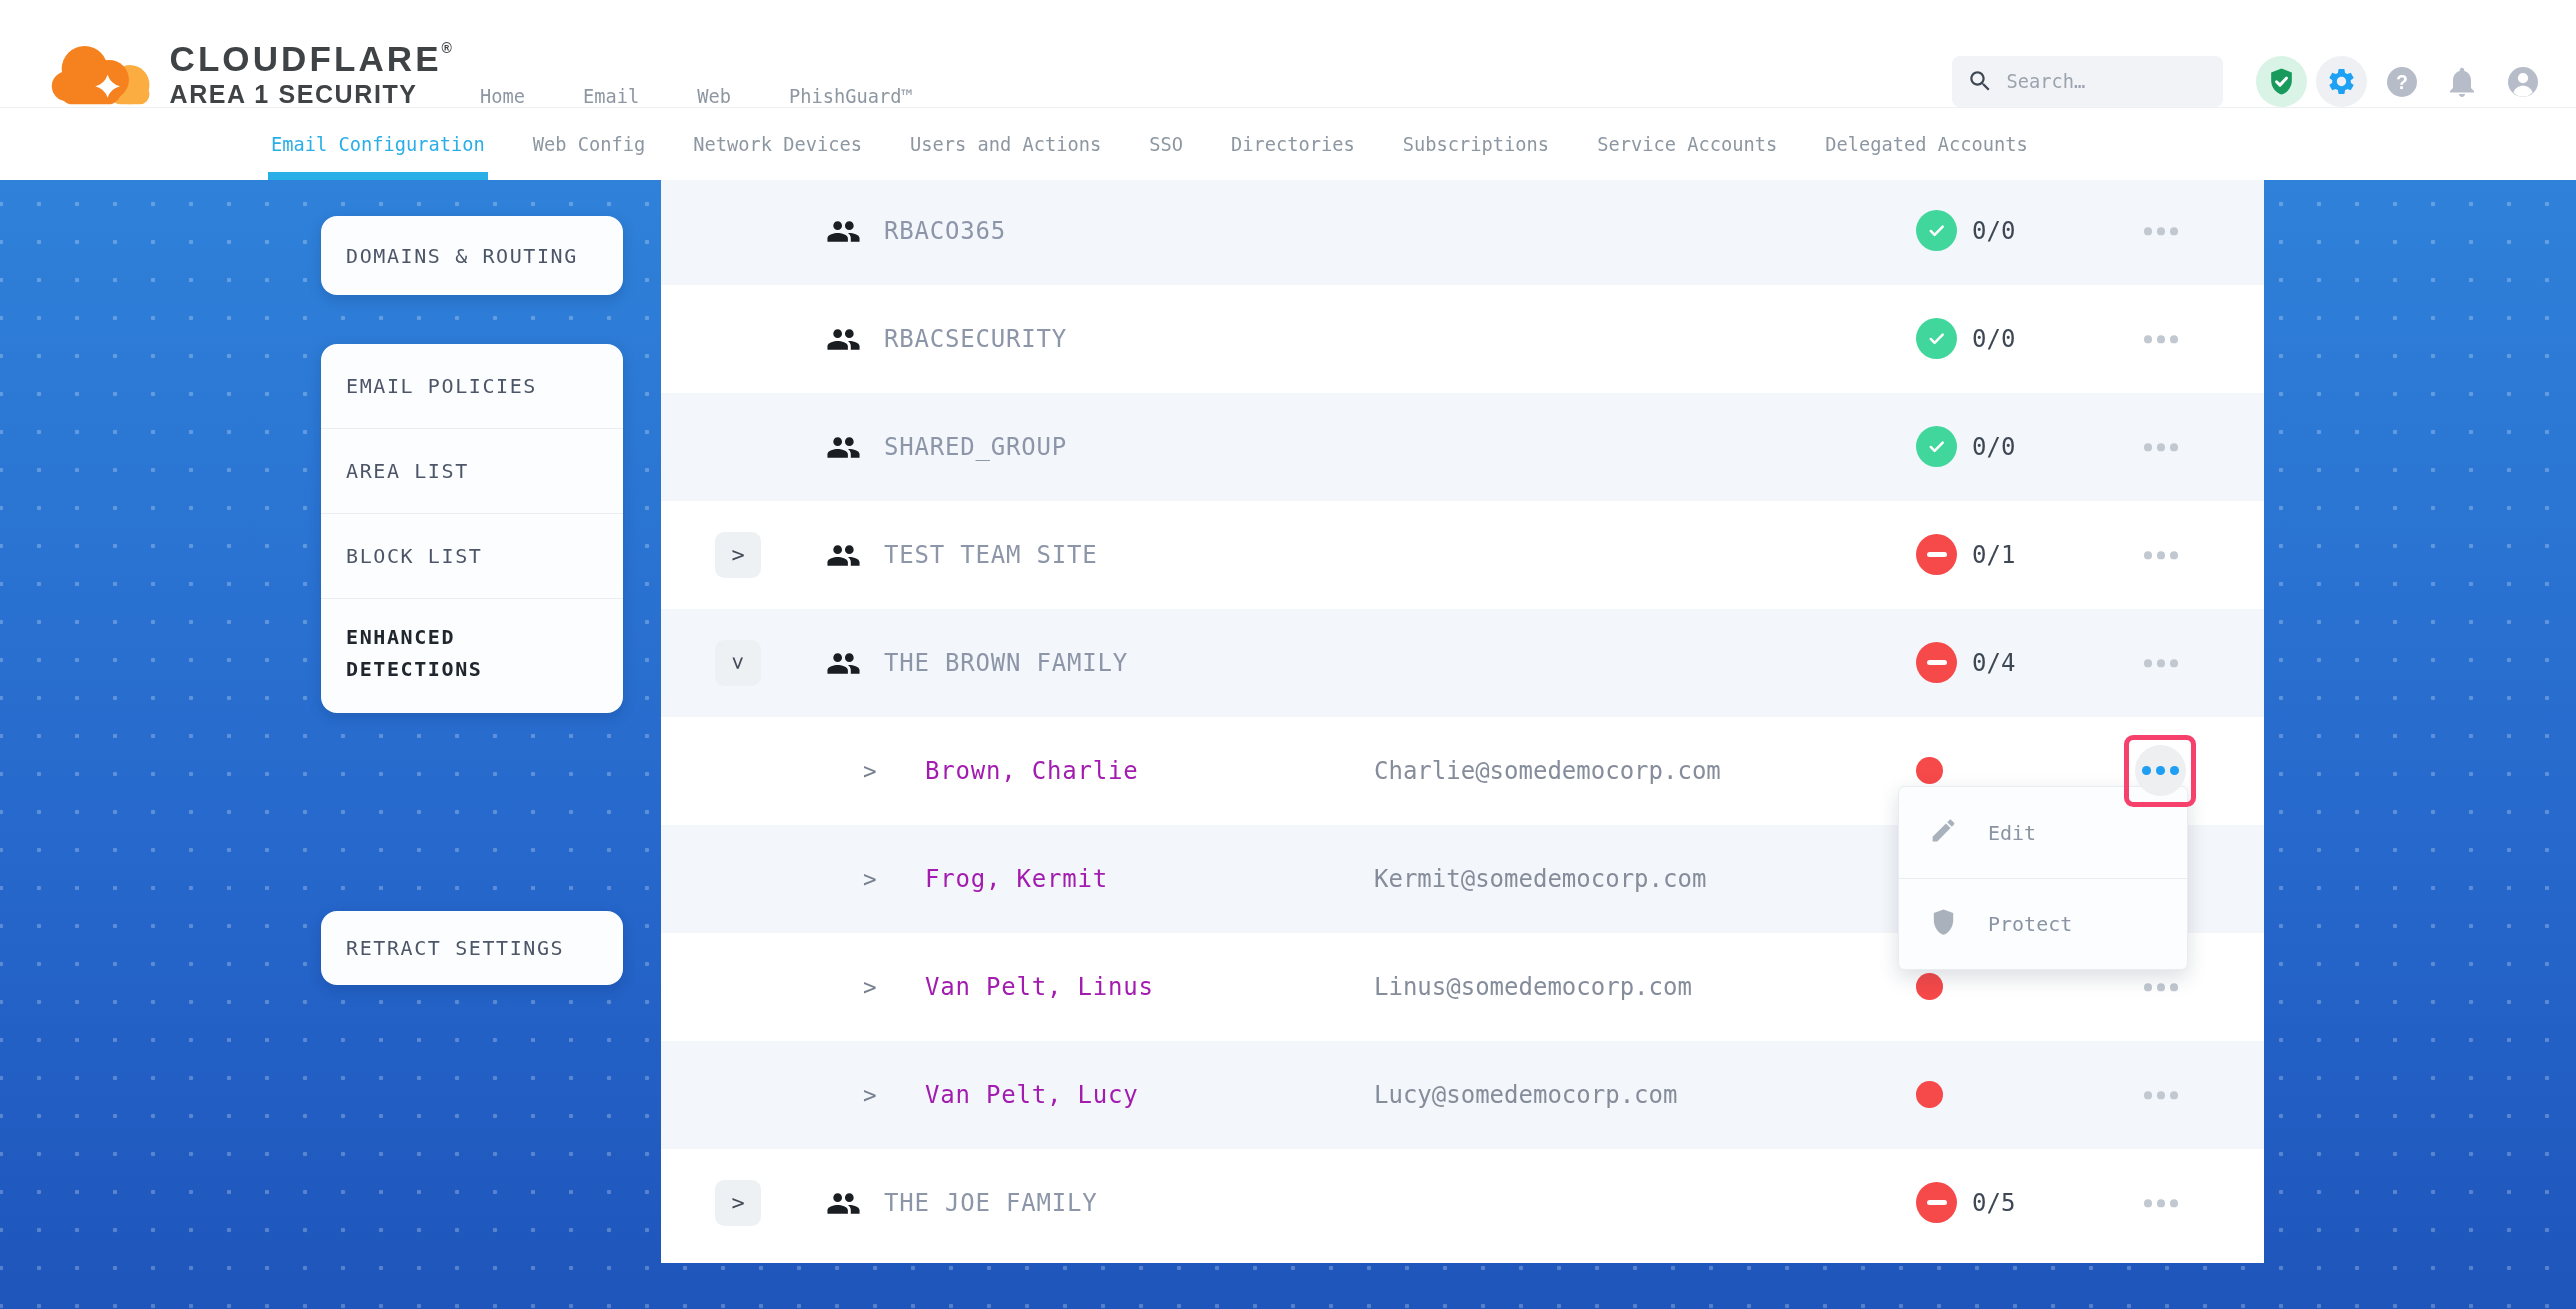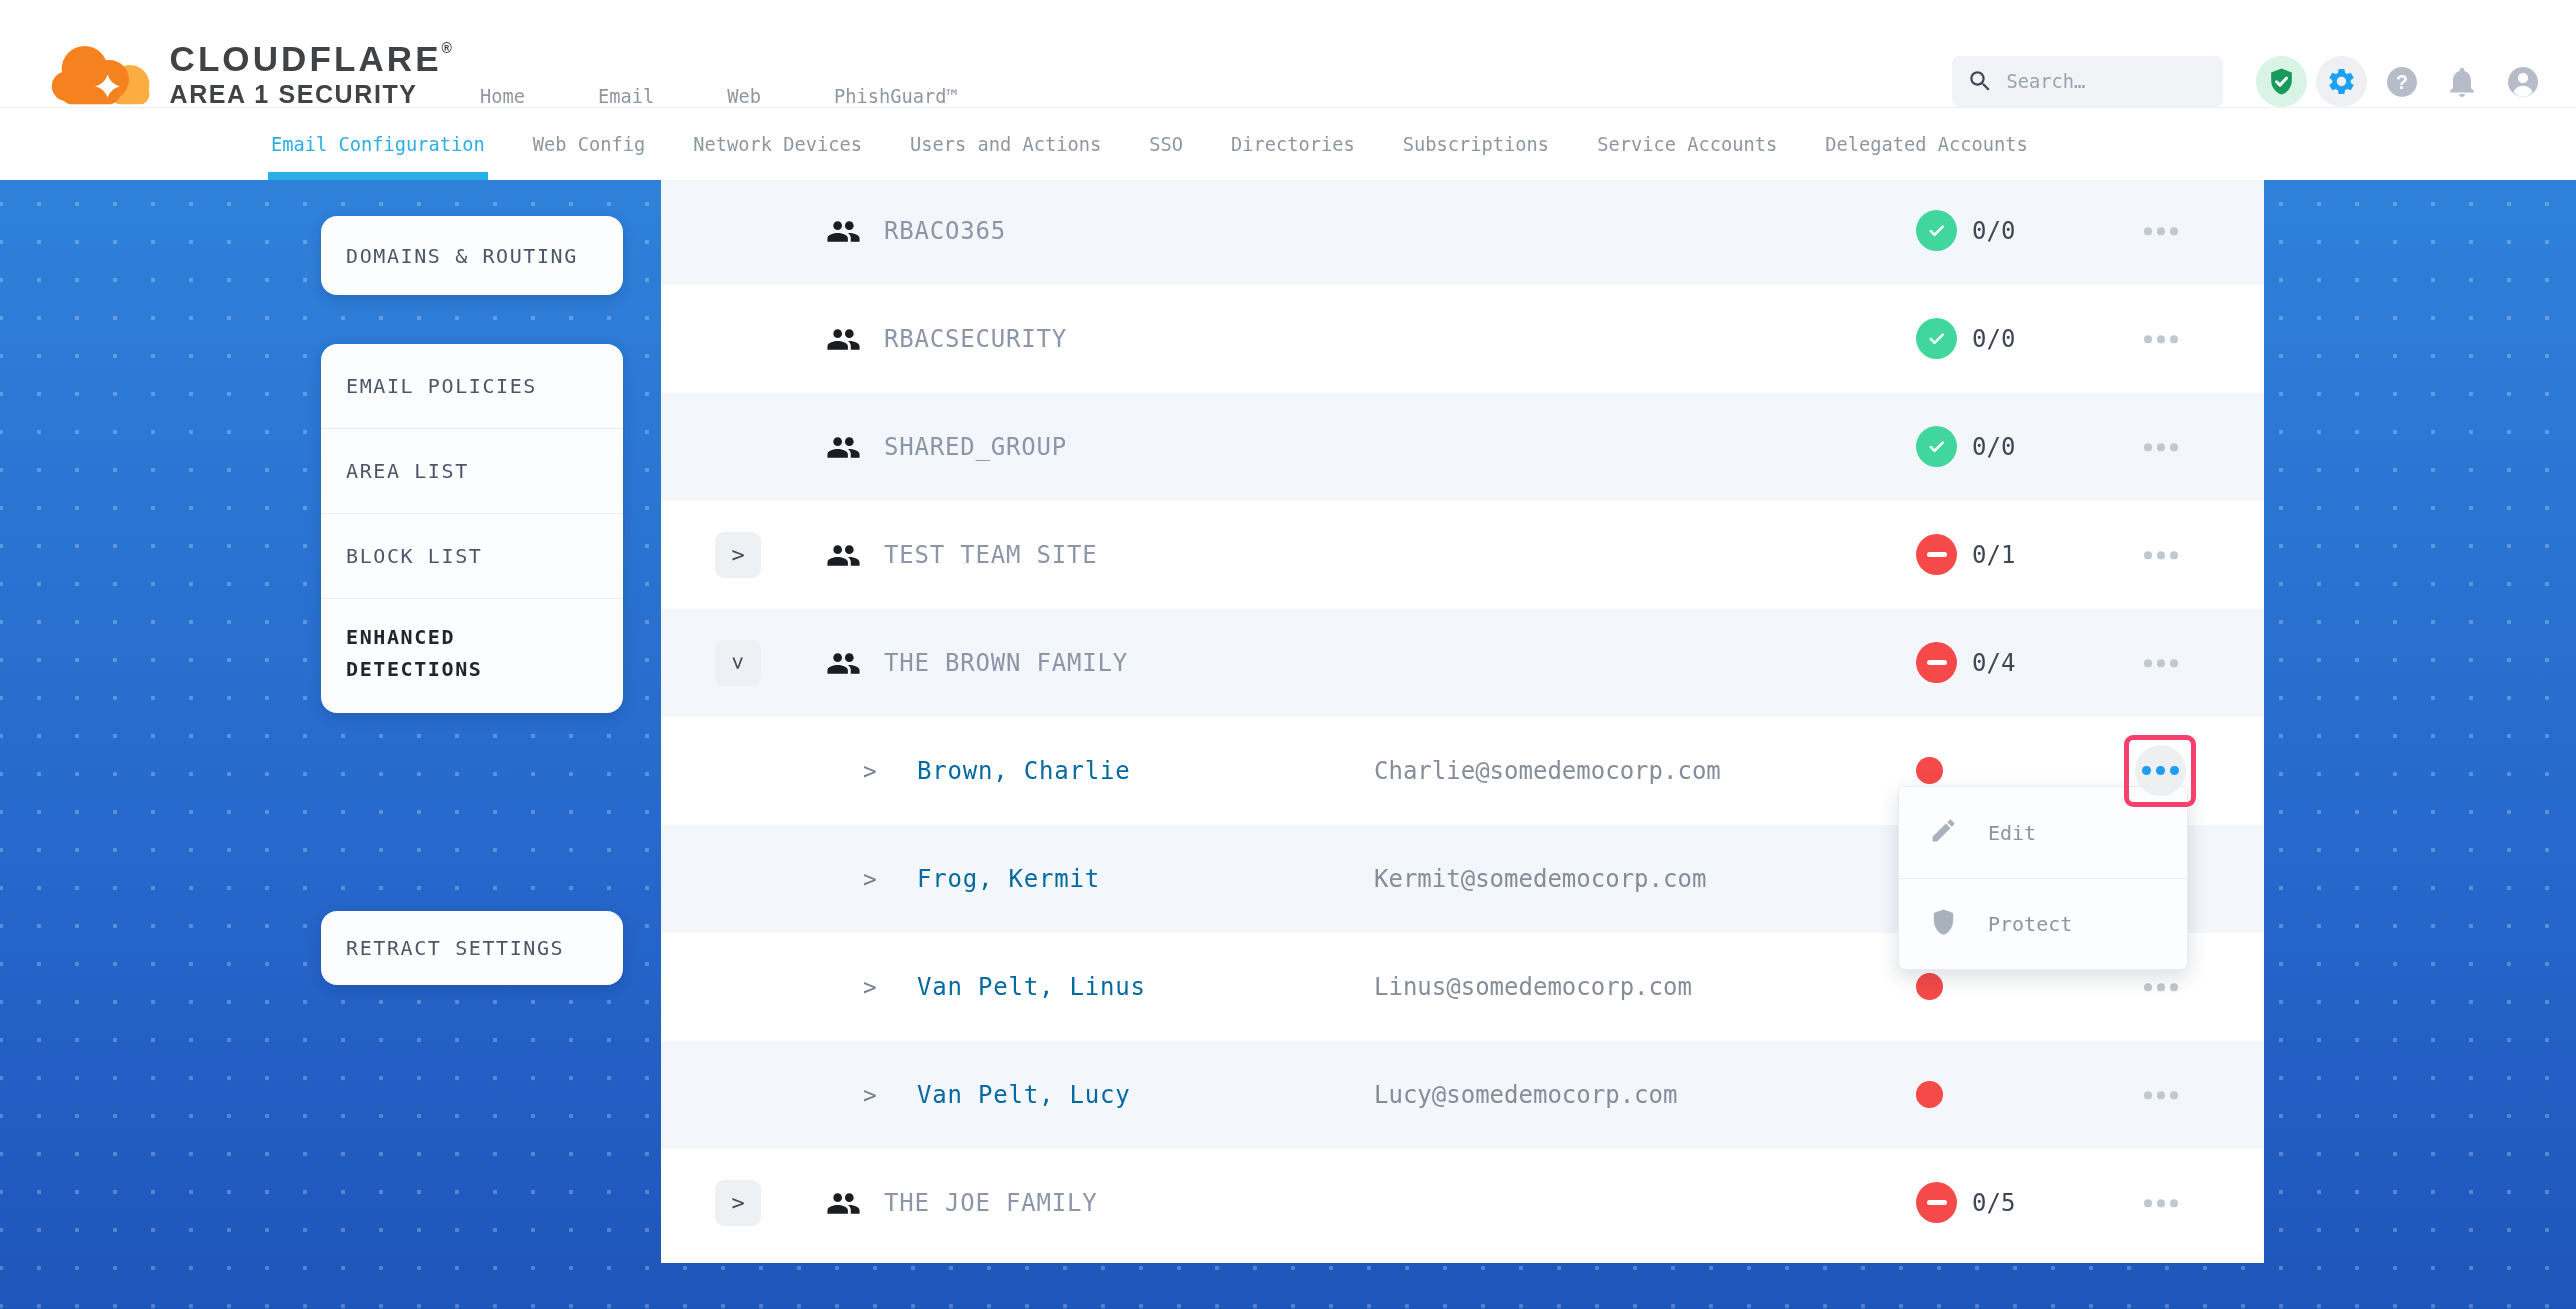--- a/index.html
+++ b/index.html
@@ -11,21 +11,21 @@
   .topbar { height:108px; background:#fff; display:flex; align-items:flex-end;
             padding:0 28px 0 50px; border-bottom:1.6px solid #eef1f4; position:relative; z-index:6; }
   .logo { display:flex; align-items:center; gap:12.5px; }
   .cloud-svg { width:107px; height:64px; }
   .logo-text { display:flex; flex-direction:column; }
   .brand-line { font-family:"Liberation Sans", sans-serif; font-weight:bold; font-size:35px;
                 letter-spacing:3.1px; color:#404345; line-height:1; }
   .brand-reg { font-size:14px; vertical-align:top; letter-spacing:0; }
   .tagline { font-family:"Liberation Sans", sans-serif; font-weight:bold; font-size:25px;
              letter-spacing:1.6px; color:#404345; margin-top:6.2px; line-height:1; }
-  .top-nav { display:flex; gap:73px; margin-left:28px; }
+  .top-nav { display:flex; gap:58px; margin-left:28px; }
   .nav-item { font-size:18.7px; color:#8d97a1; cursor:pointer; white-space:nowrap; }
 
   .header-right { margin-left:auto; display:flex; align-items:center; gap:33px; }
   .search { position:relative; width:271px; height:51px; background:#f1f3f6; border-radius:7.8px;
             display:flex; align-items:center; padding:0 15.6px; gap:12.5px; }
   .search svg { width:26.5px; height:26.5px; flex:none; }
   .search input { border:0; background:transparent; outline:none; width:100%;
                   font:18.7px "DejaVu Sans Mono", monospace; color:#3f4752; }
   .search input::placeholder { color:#9ba3ae; }
   .hicons { display:flex; align-items:center; gap:9.3px; }
@@ -80,22 +80,22 @@
               background:#eef1f4; display:flex; align-items:center; justify-content:center;
               color:#434b58; font-size:22px; cursor:pointer; }
   .expander span { display:block; line-height:1; }
   .expander.down span { transform:rotate(90deg); }
   .gicon { position:absolute; left:165px; top:37px; width:35px; height:35px; }
   .gicon svg { width:35px; height:35px; }
   .gname { position:absolute; left:223px; top:50%; transform:translateY(-50%); font-size:24px;
            letter-spacing:0.8px; color:#8c96a8; white-space:nowrap; }
   .mchev { position:absolute; left:202px; top:50%; transform:translateY(-50%); font-size:22.6px;
            color:#78818f; }
-  .mname { position:absolute; left:256px; top:50%; transform:translateY(-50%); font-size:24px;
-           letter-spacing:0.8px; color:#0369a1; white-space:nowrap; }
+  .mname { position:absolute; left:264px; top:50%; transform:translateY(-50%); font-size:24px;
+           letter-spacing:0.8px; color:#a21caf; white-space:nowrap; }
   .memail { position:absolute; left:713px; top:50%; transform:translateY(-50%); font-size:24px;
             color:#858d9b; white-space:nowrap; }
   .badge { position:absolute; left:1255px; top:33px; width:41px; height:41px; border-radius:50%;
            display:flex; align-items:center; justify-content:center; }
   .badge.ok { background:#41d79c; }
   .badge.blocked { background:#f64949; }
   .badge svg { width:23px; height:23px; }
   .badge .minus { width:20px; height:5.4px; border-radius:3.1px; background:#fff; }
   .count { position:absolute; left:1311px; top:50%; transform:translateY(-50%); font-size:24px;
            color:#3e4754; }

